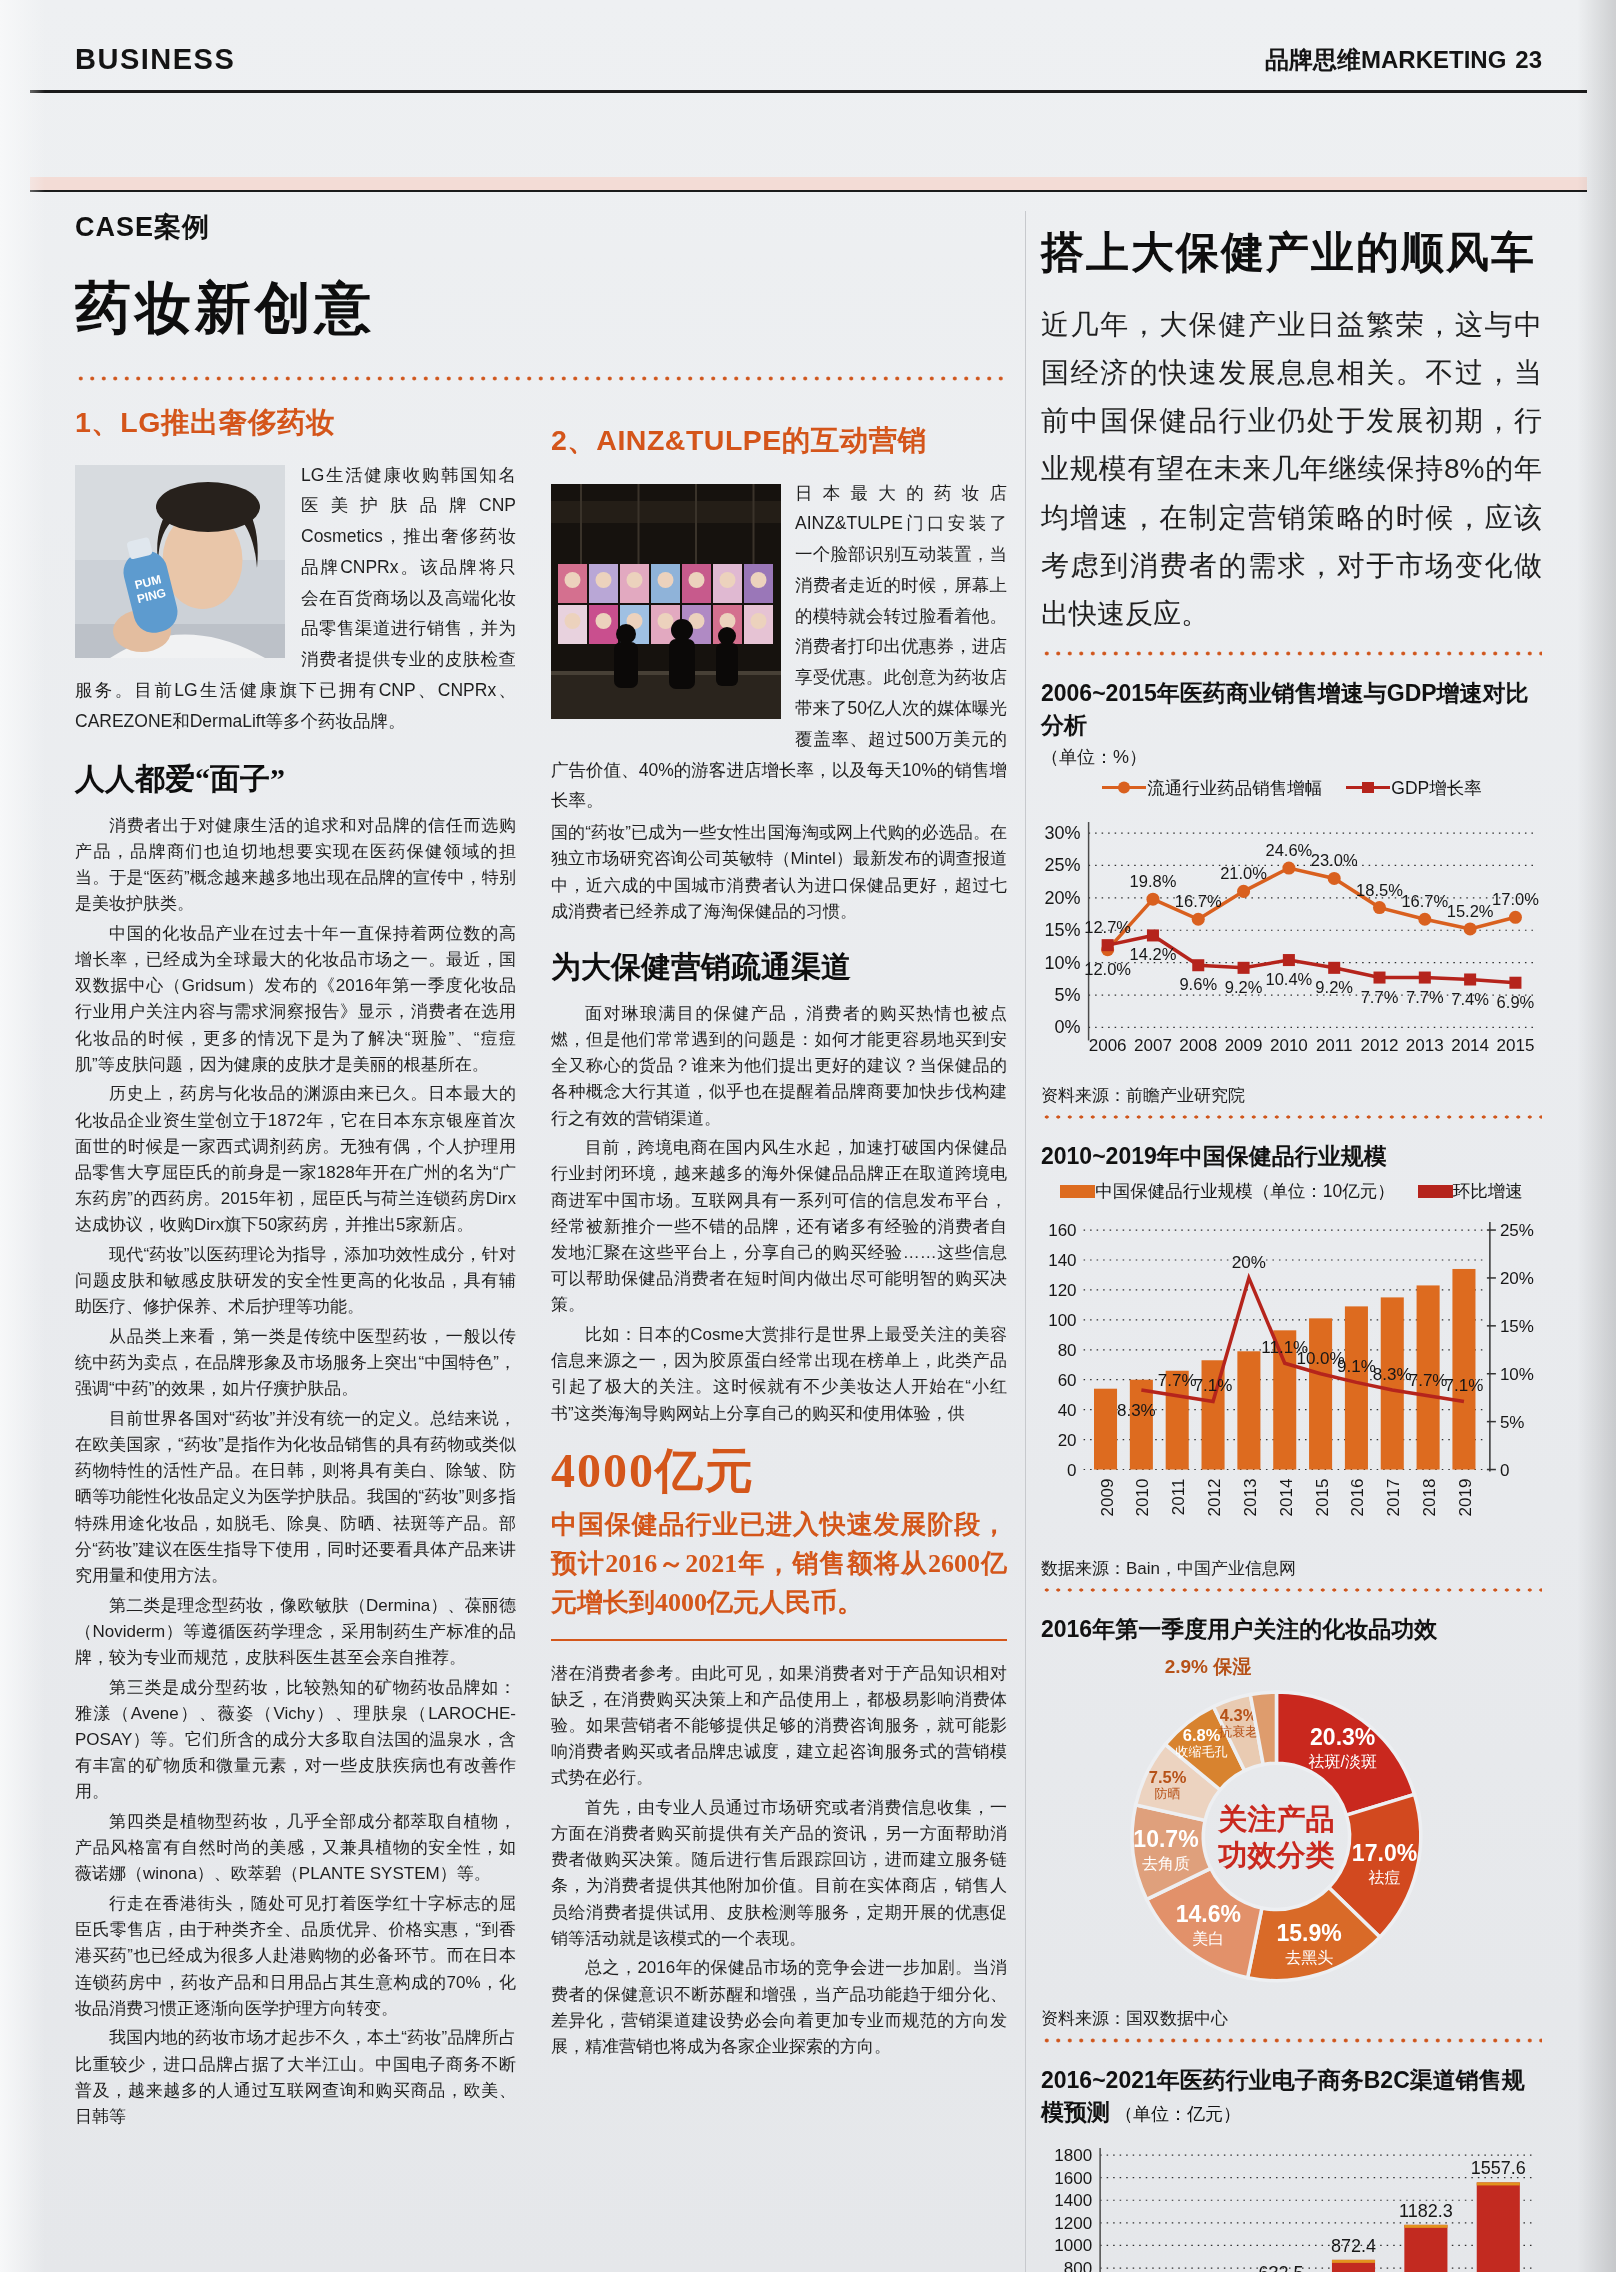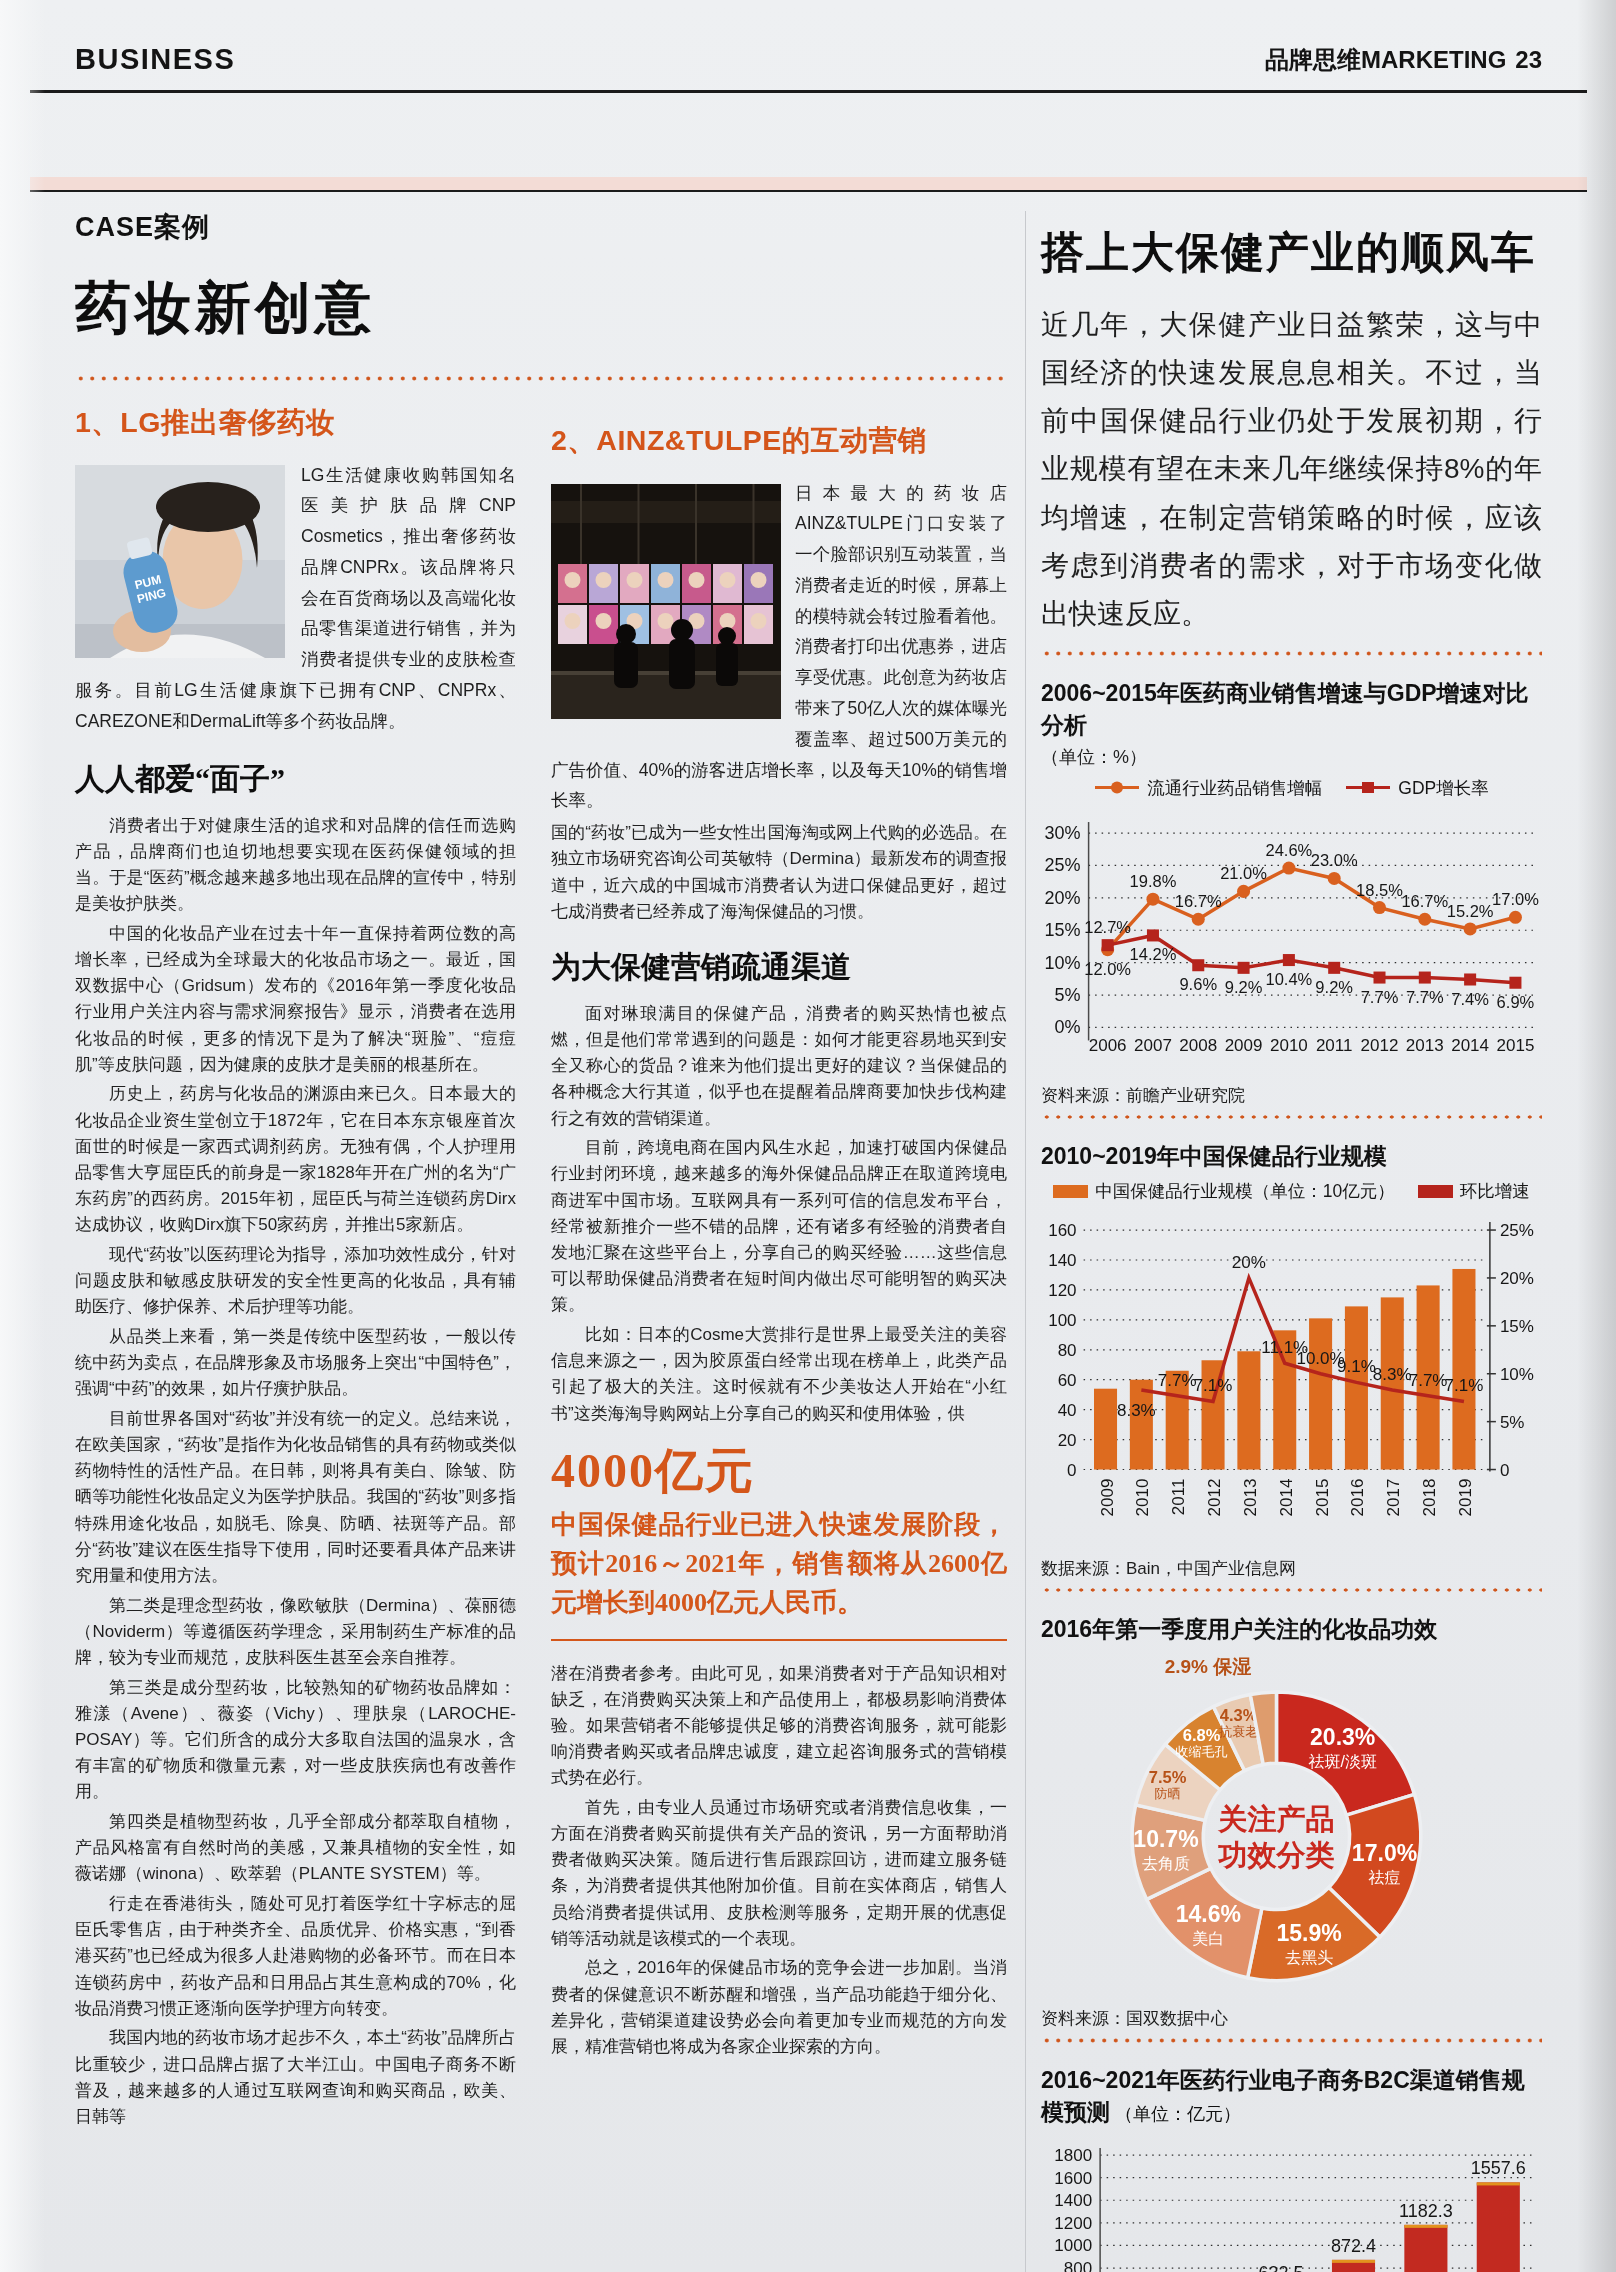--- a/index.html
+++ b/index.html
@@ -45,21 +45,21 @@
   .callout-text{font-size:26px;font-weight:bold;line-height:1.5;text-align:justify;margin-top:7px;}
   .callout-rule{height:2px;background:#d4561a;margin:17px 0 20px;}
 
   .research-title{font-size:43px;font-weight:bold;letter-spacing:2px;color:#0e0e0e;margin:21px 0 19px;}
   .research-intro{font-size:28px;line-height:1.72;text-align:justify;margin:0 0 13px;}
   .chart-title{font-size:23px;font-weight:bold;line-height:1.4;color:#111;margin:13px 0 4px;}
   .unit-inline{font-size:18px;font-weight:normal;margin-left:5px;}
   .chart-unit{font-size:18px;margin:1px 0 3px;}
   .chart-source{font-size:17px;color:#1d1d1d;margin:2px 0 8px;}
   .legend{display:flex;gap:23px;align-items:center;justify-content:center;margin:7px 0 1px;flex-wrap:wrap;}
-  .lg-item{display:flex;align-items:center;gap:7px;font-size:17.5px;color:#161616;}
+  .lg-item{display:flex;align-items:center;font-size:17.5px;color:#161616;}
   .chart-canvas svg.plot{display:block;width:501px;height:auto;}
   svg text{font-family:"Liberation Sans","DejaVu Sans",sans-serif;}
 </style>
 </head>
 <body>
 
 <div class="page">
 
   <div class="page-header">
     <div class="brand-left">BUSINESS</div>
@@ -170,21 +170,21 @@
                   <rect x="126" y="316" width="48" height="92" rx="14"></rect>
                 <circle cx="262" cy="292" r="22"></circle>
                   <rect x="236" y="310" width="52" height="100" rx="14"></rect>
                 <circle cx="352" cy="304" r="18"></circle>
                   <rect x="330" y="318" width="44" height="86" rx="12"></rect>
               </g>
             </svg>
             <p>日本最大的药妆店AINZ&amp;TULPE门口安装了一个脸部识别互动装置，当消费者走近的时候，屏幕上的模特就会转过脸看着他。消费者打印出优惠券，进店享受优惠。此创意为药妆店带来了50亿人次的媒体曝光覆盖率、超过500万美元的广告价值、40%的游客进店增长率，以及每天10%的销售增长率。</p>
           </div>
 
-          <p class="body-p noindent" style="clear:both">国的“药妆”已成为一些女性出国海淘或网上代购的必选品。在独立市场研究咨询公司英敏特（Dermina）最新发布的调查报道中，近六成的中国城市消费者认为进口保健品更好，超过七成消费者已经养成了海淘保健品的习惯。</p>
+          <p class="body-p noindent" style="clear:both">国的“药妆”已成为一些女性出国海淘或网上代购的必选品。在独立市场研究咨询公司英敏特（Mintel）最新发布的调查报道中，近六成的中国城市消费者认为进口保健品更好，超过七成消费者已经养成了海淘保健品的习惯。</p>
           <h2 class="serif-heading">为大保健营销疏通渠道</h2>
           <div>
               <p class="body-p">面对琳琅满目的保健产品，消费者的购买热情也被点燃，但是他们常常遇到的问题是：如何才能更容易地买到安全又称心的货品？谁来为他们提出更好的建议？当保健品的各种概念大行其道，似乎也在提醒着品牌商要加快步伐构建行之有效的营销渠道。</p>
               <p class="body-p">目前，跨境电商在国内风生水起，加速打破国内保健品行业封闭环境，越来越多的海外保健品品牌正在取道跨境电商进军中国市场。互联网具有一系列可信的信息发布平台，经常被新推介一些不错的品牌，还有诸多有经验的消费者自发地汇聚在这些平台上，分享自己的购买经验……这些信息可以帮助保健品消费者在短时间内做出尽可能明智的购买决策。</p>
               <p class="body-p">比如：日本的Cosme大赏排行是世界上最受关注的美容信息来源之一，因为胶原蛋白经常出现在榜单上，此类产品引起了极大的关注。这时候就有不少美妆达人开始在“小红书”这类海淘导购网站上分享自己的购买和使用体验，供</p>
             </div>
 
           <div class="callout">
             <div class="callout-num">4000亿元</div>
             <div class="callout-text">中国保健品行业已进入快速发展阶段，预计2016～2021年，销售额将从2600亿元增长到4000亿元人民币。</div>

